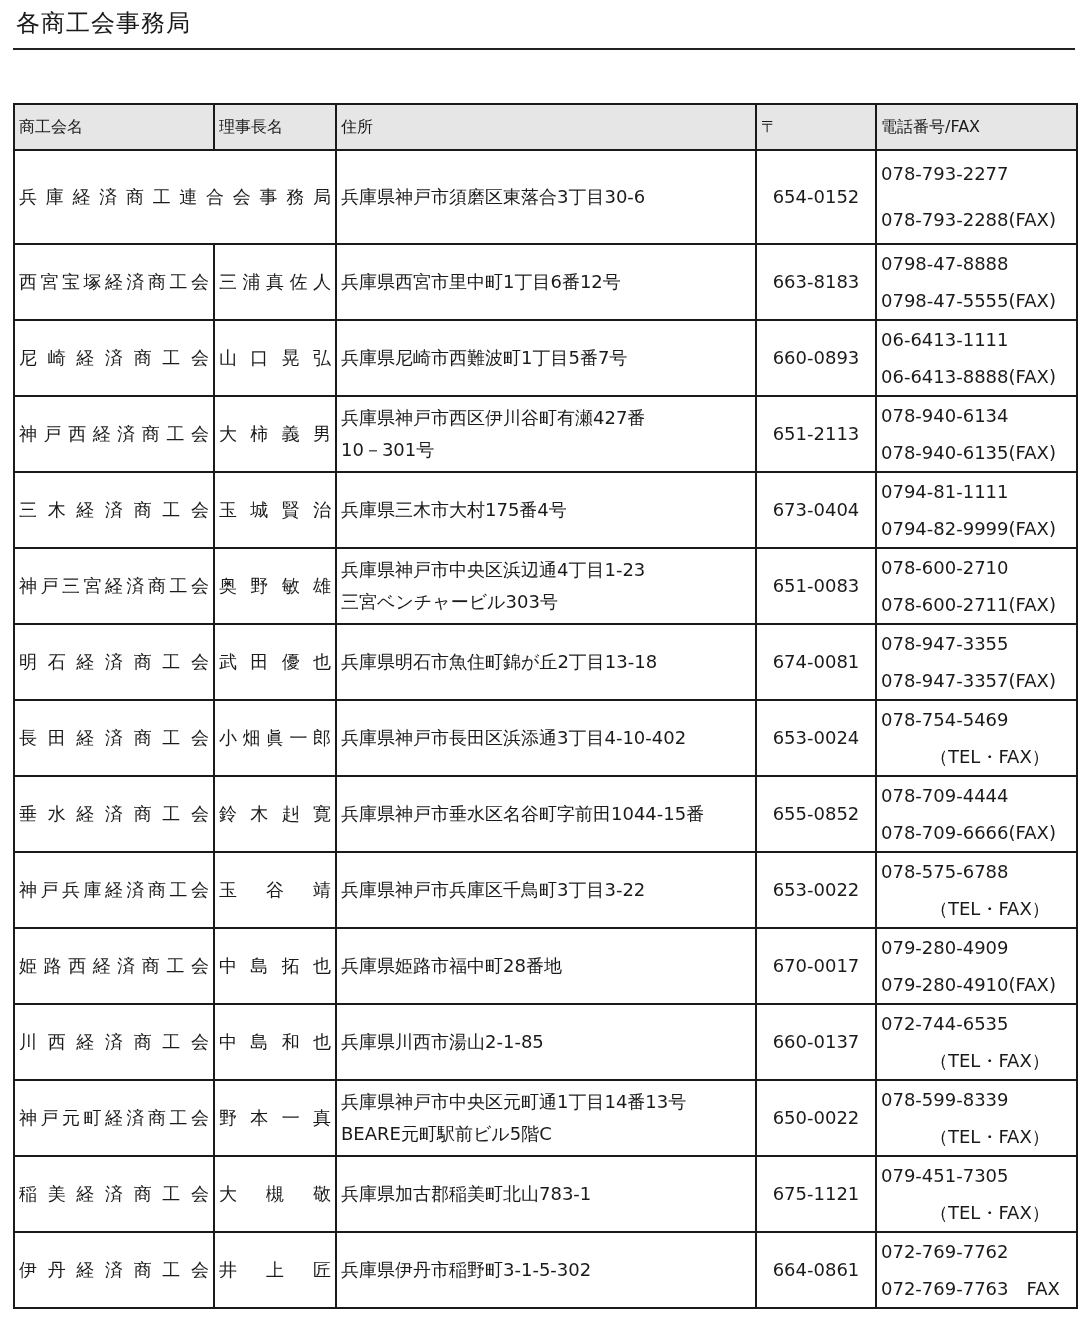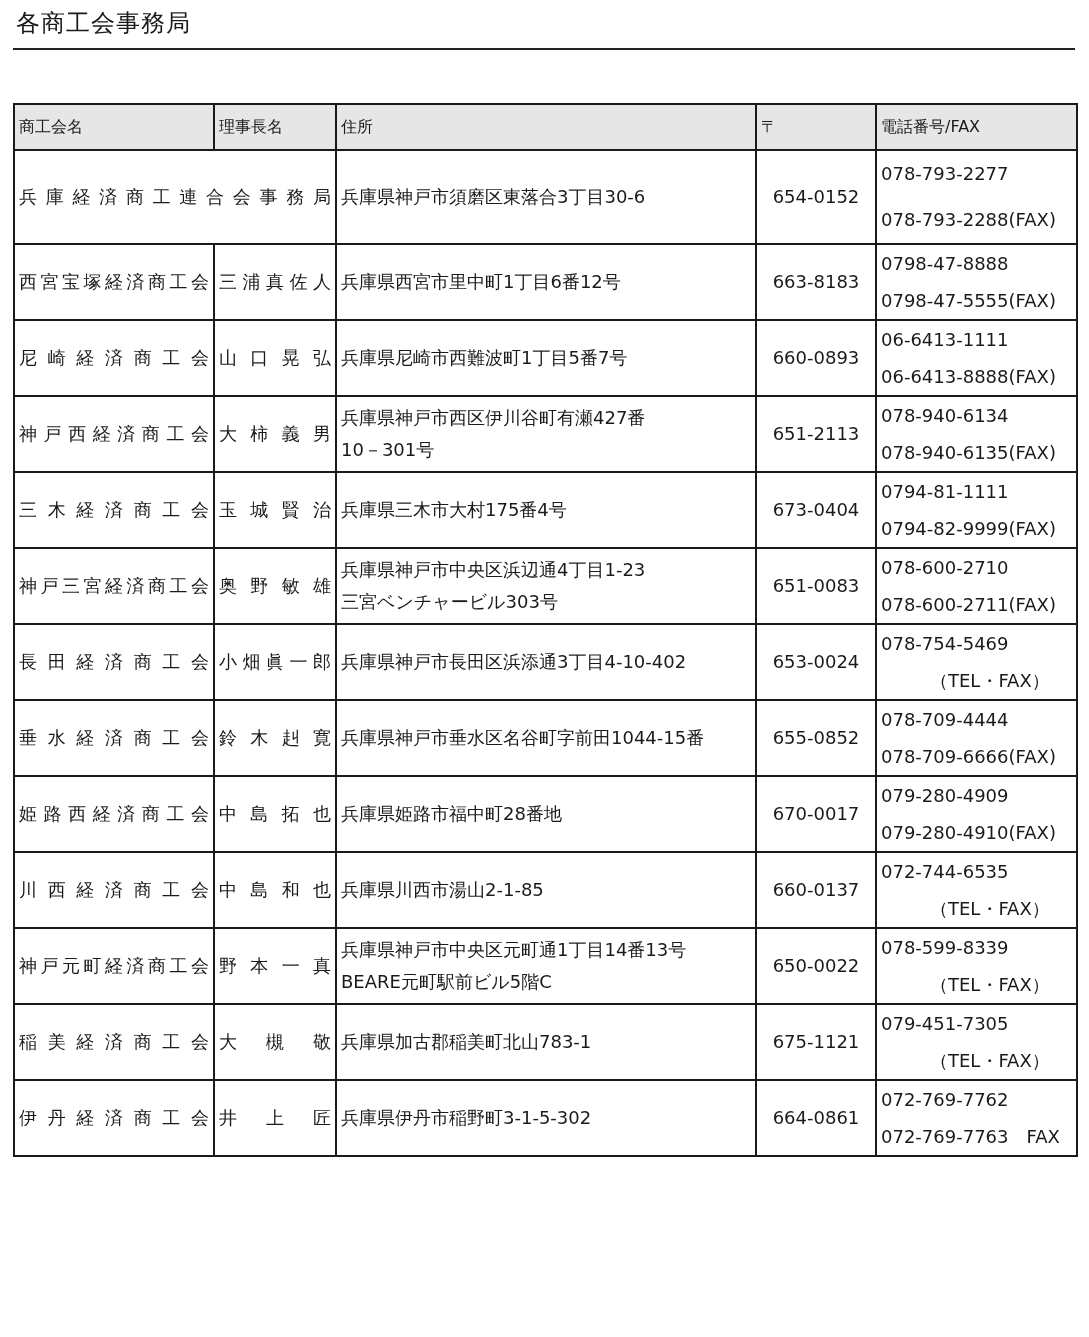--- a/index.html
+++ b/index.html
@@ -147,20 +147,32 @@
           <span class="addr-line">兵庫県神戸市中央区浜辺通4丁目1-23</span>
           <span class="addr-line">三宮ベンチャービル303号</span>
         </td>
         <td class="zip">651-0083</td>
         <td class="tel">
           <span class="tel-line">078-600-2710</span>
           <span class="tel-line">078-600-2711(FAX)</span>
         </td>
       </tr>
       <tr class="row">
+        <td class="name">明石経済商工会</td>
+        <td class="chair">武田優也</td>
+        <td class="addr">
+          <span class="addr-line">兵庫県明石市魚住町錦が丘2丁目13-18</span>
+        </td>
+        <td class="zip">674-0081</td>
+        <td class="tel">
+          <span class="tel-line">078-947-3355</span>
+          <span class="tel-line">078-947-3357(FAX)</span>
+        </td>
+      </tr>
+      <tr class="row">
         <td class="name">長田経済商工会</td>
         <td class="chair">小畑眞一郎</td>
         <td class="addr">
           <span class="addr-line">兵庫県神戸市長田区浜添通3丁目4-10-402</span>
         </td>
         <td class="zip">653-0024</td>
         <td class="tel">
           <span class="tel-line">078-754-5469</span>
           <span class="tel-line tel-note">（TEL・FAX）</span>
         </td>
@@ -171,20 +183,32 @@
         <td class="addr">
           <span class="addr-line">兵庫県神戸市垂水区名谷町字前田1044-15番</span>
         </td>
         <td class="zip">655-0852</td>
         <td class="tel">
           <span class="tel-line">078-709-4444</span>
           <span class="tel-line">078-709-6666(FAX)</span>
         </td>
       </tr>
       <tr class="row">
+        <td class="name">神戸兵庫経済商工会</td>
+        <td class="chair">玉谷靖</td>
+        <td class="addr">
+          <span class="addr-line">兵庫県神戸市兵庫区千鳥町3丁目3-22</span>
+        </td>
+        <td class="zip">653-0022</td>
+        <td class="tel">
+          <span class="tel-line">078-575-6788</span>
+          <span class="tel-line tel-note">（TEL・FAX）</span>
+        </td>
+      </tr>
+      <tr class="row">
         <td class="name">姫路西経済商工会</td>
         <td class="chair">中島拓也</td>
         <td class="addr">
           <span class="addr-line">兵庫県姫路市福中町28番地</span>
         </td>
         <td class="zip">670-0017</td>
         <td class="tel">
           <span class="tel-line">079-280-4909</span>
           <span class="tel-line">079-280-4910(FAX)</span>
         </td>

